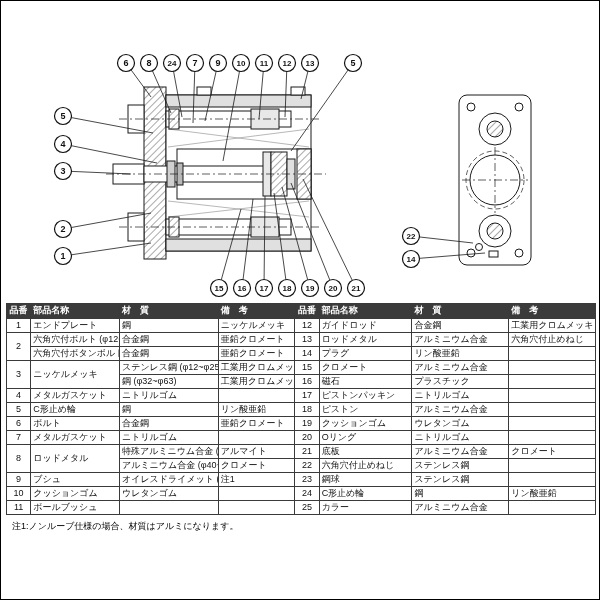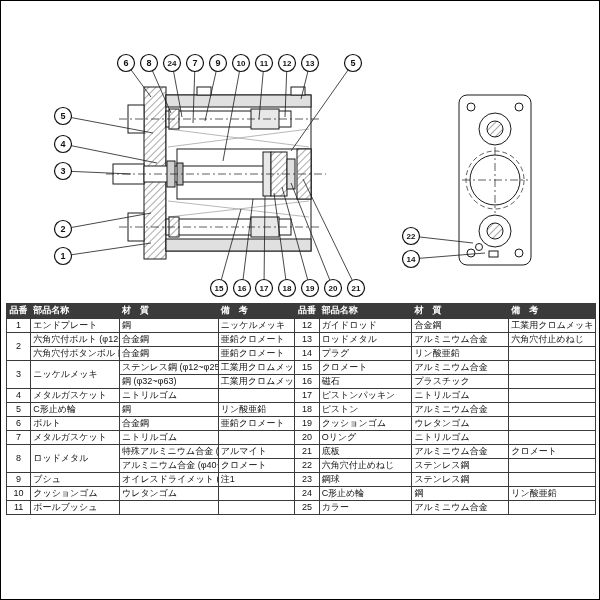--- a/index.html
+++ b/index.html
@@ -347,13 +347,14 @@
           <td class="name">ボールブッシュ</td>
           <td class="mat"></td>
           <td class="rem"></td>
           <td class="no">25</td>
           <td class="name">カラー</td>
           <td class="mat">アルミニウム合金</td>
           <td class="rem"></td>
         </tr>
       </tbody>
   </table>
+  <div class="note">注1:ノンルーブ仕様の場合、材質はアルミになります。</div>
 </div>
 
 </body></html>

